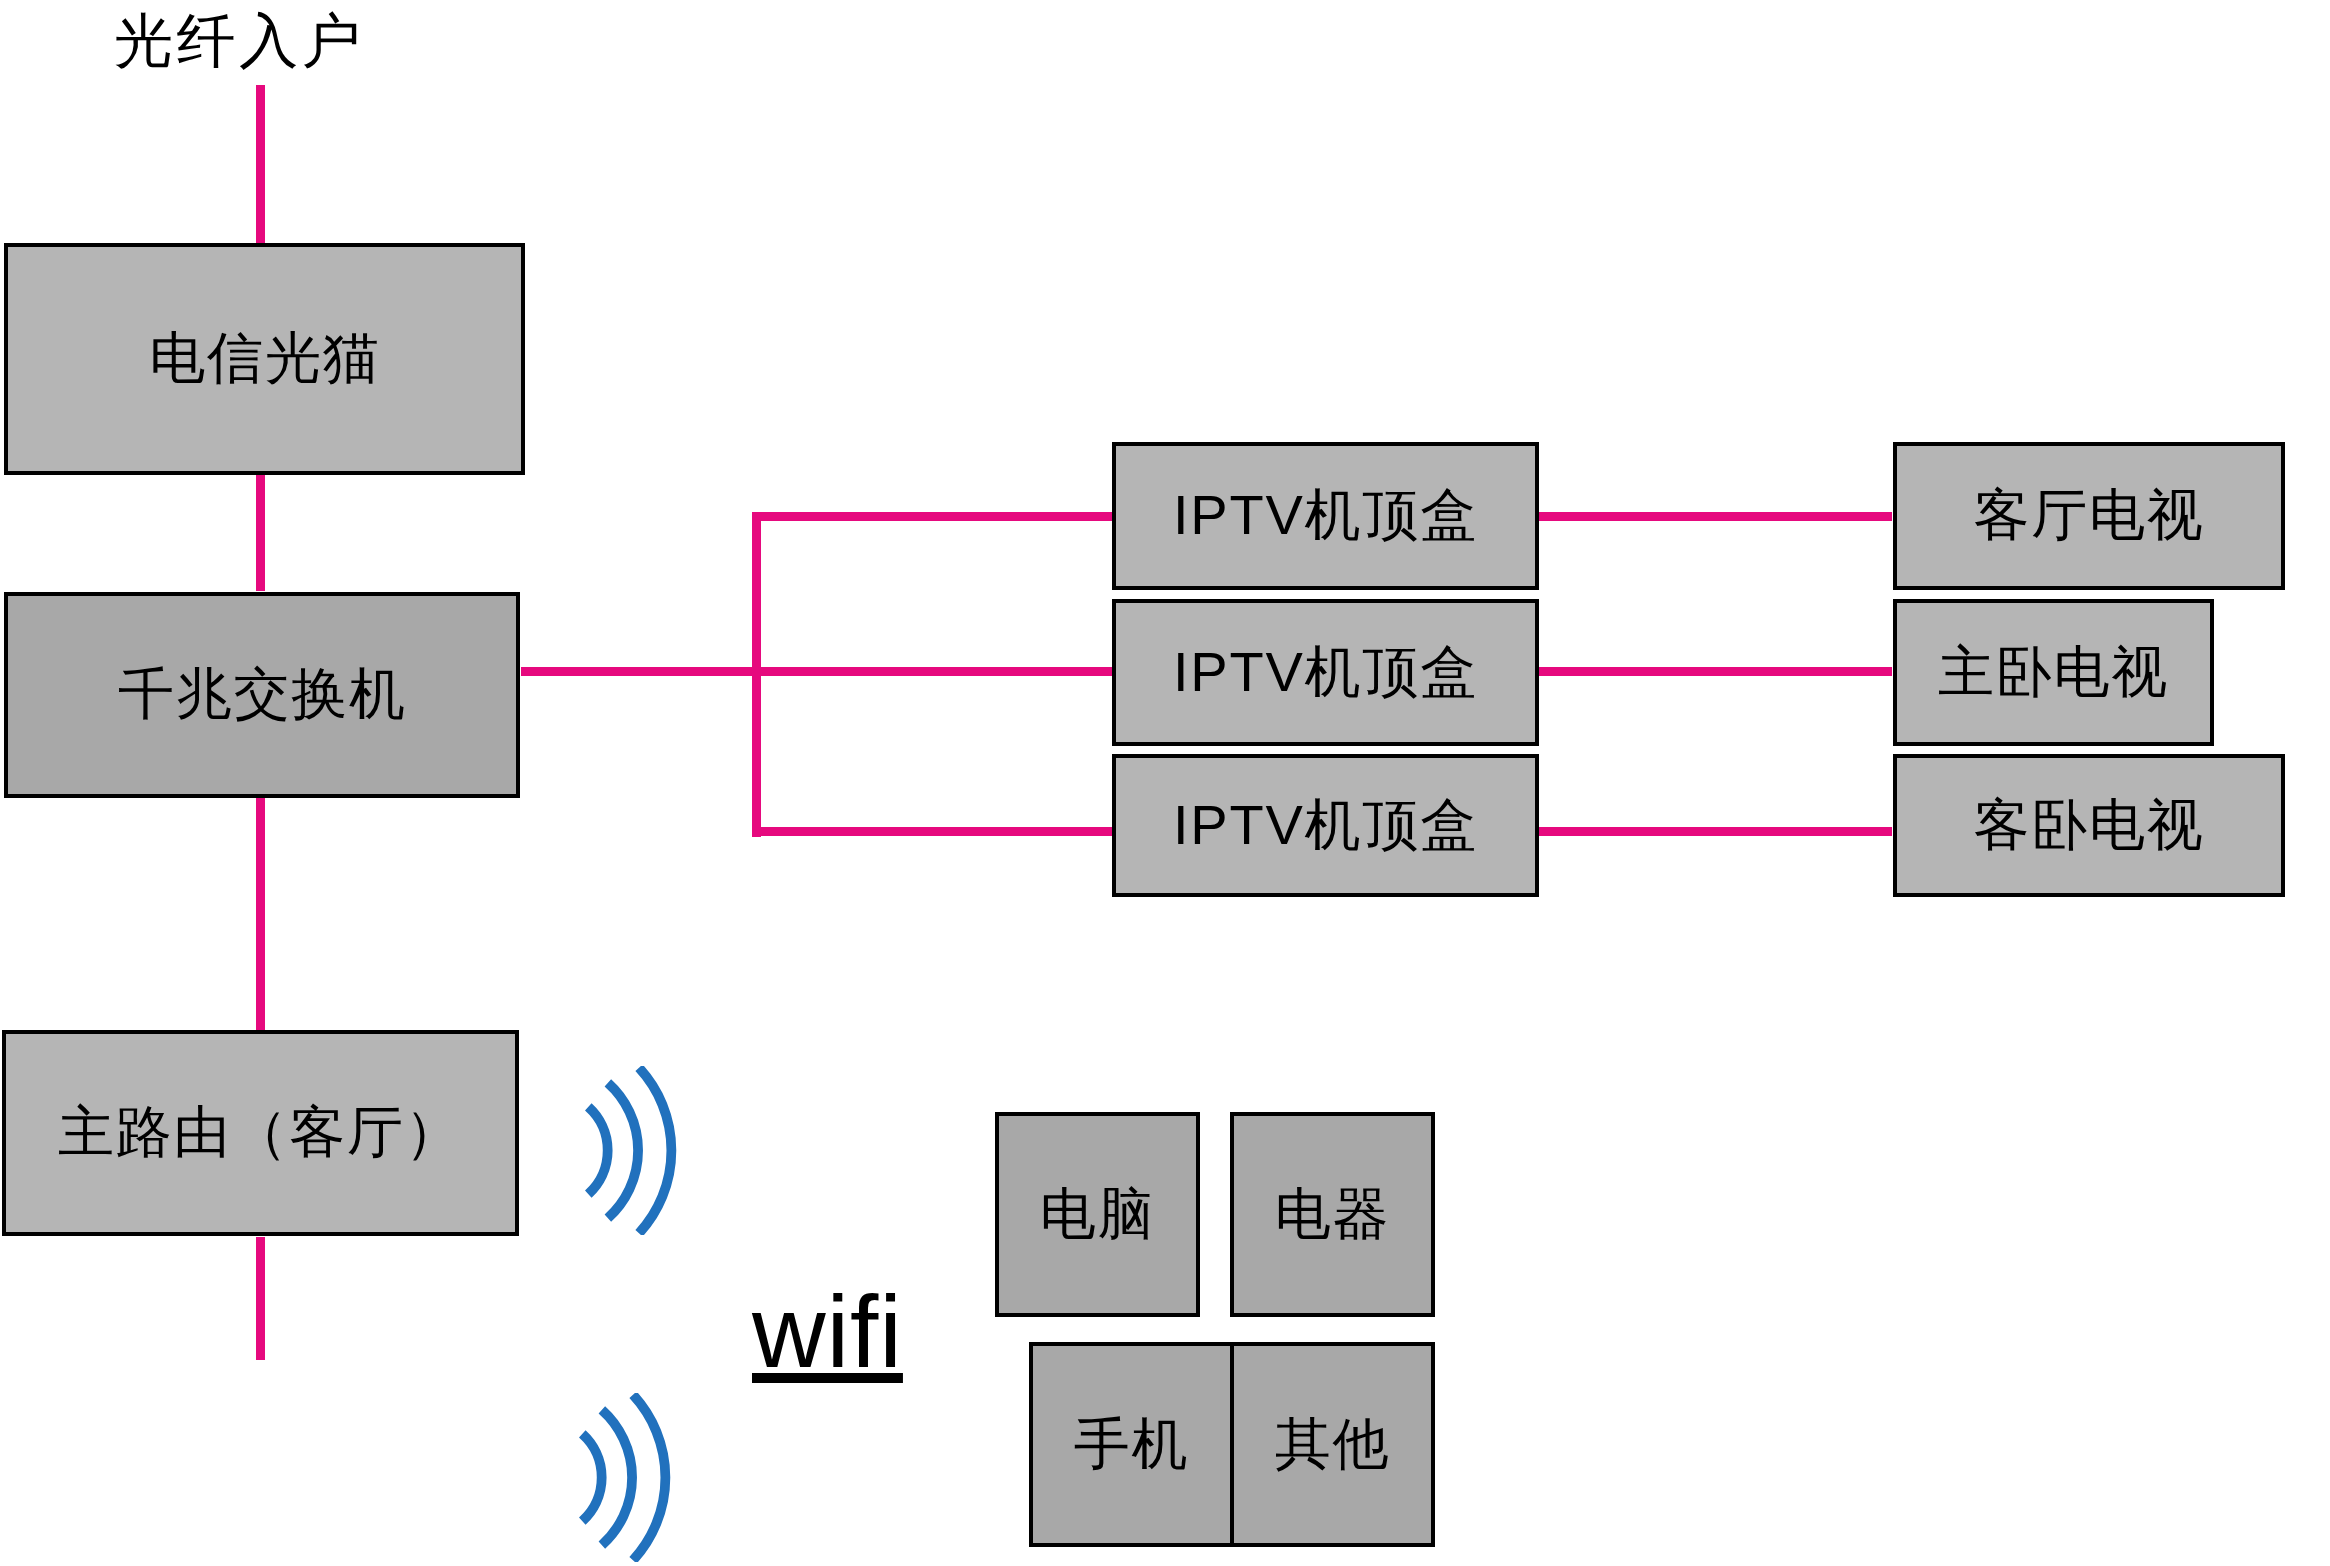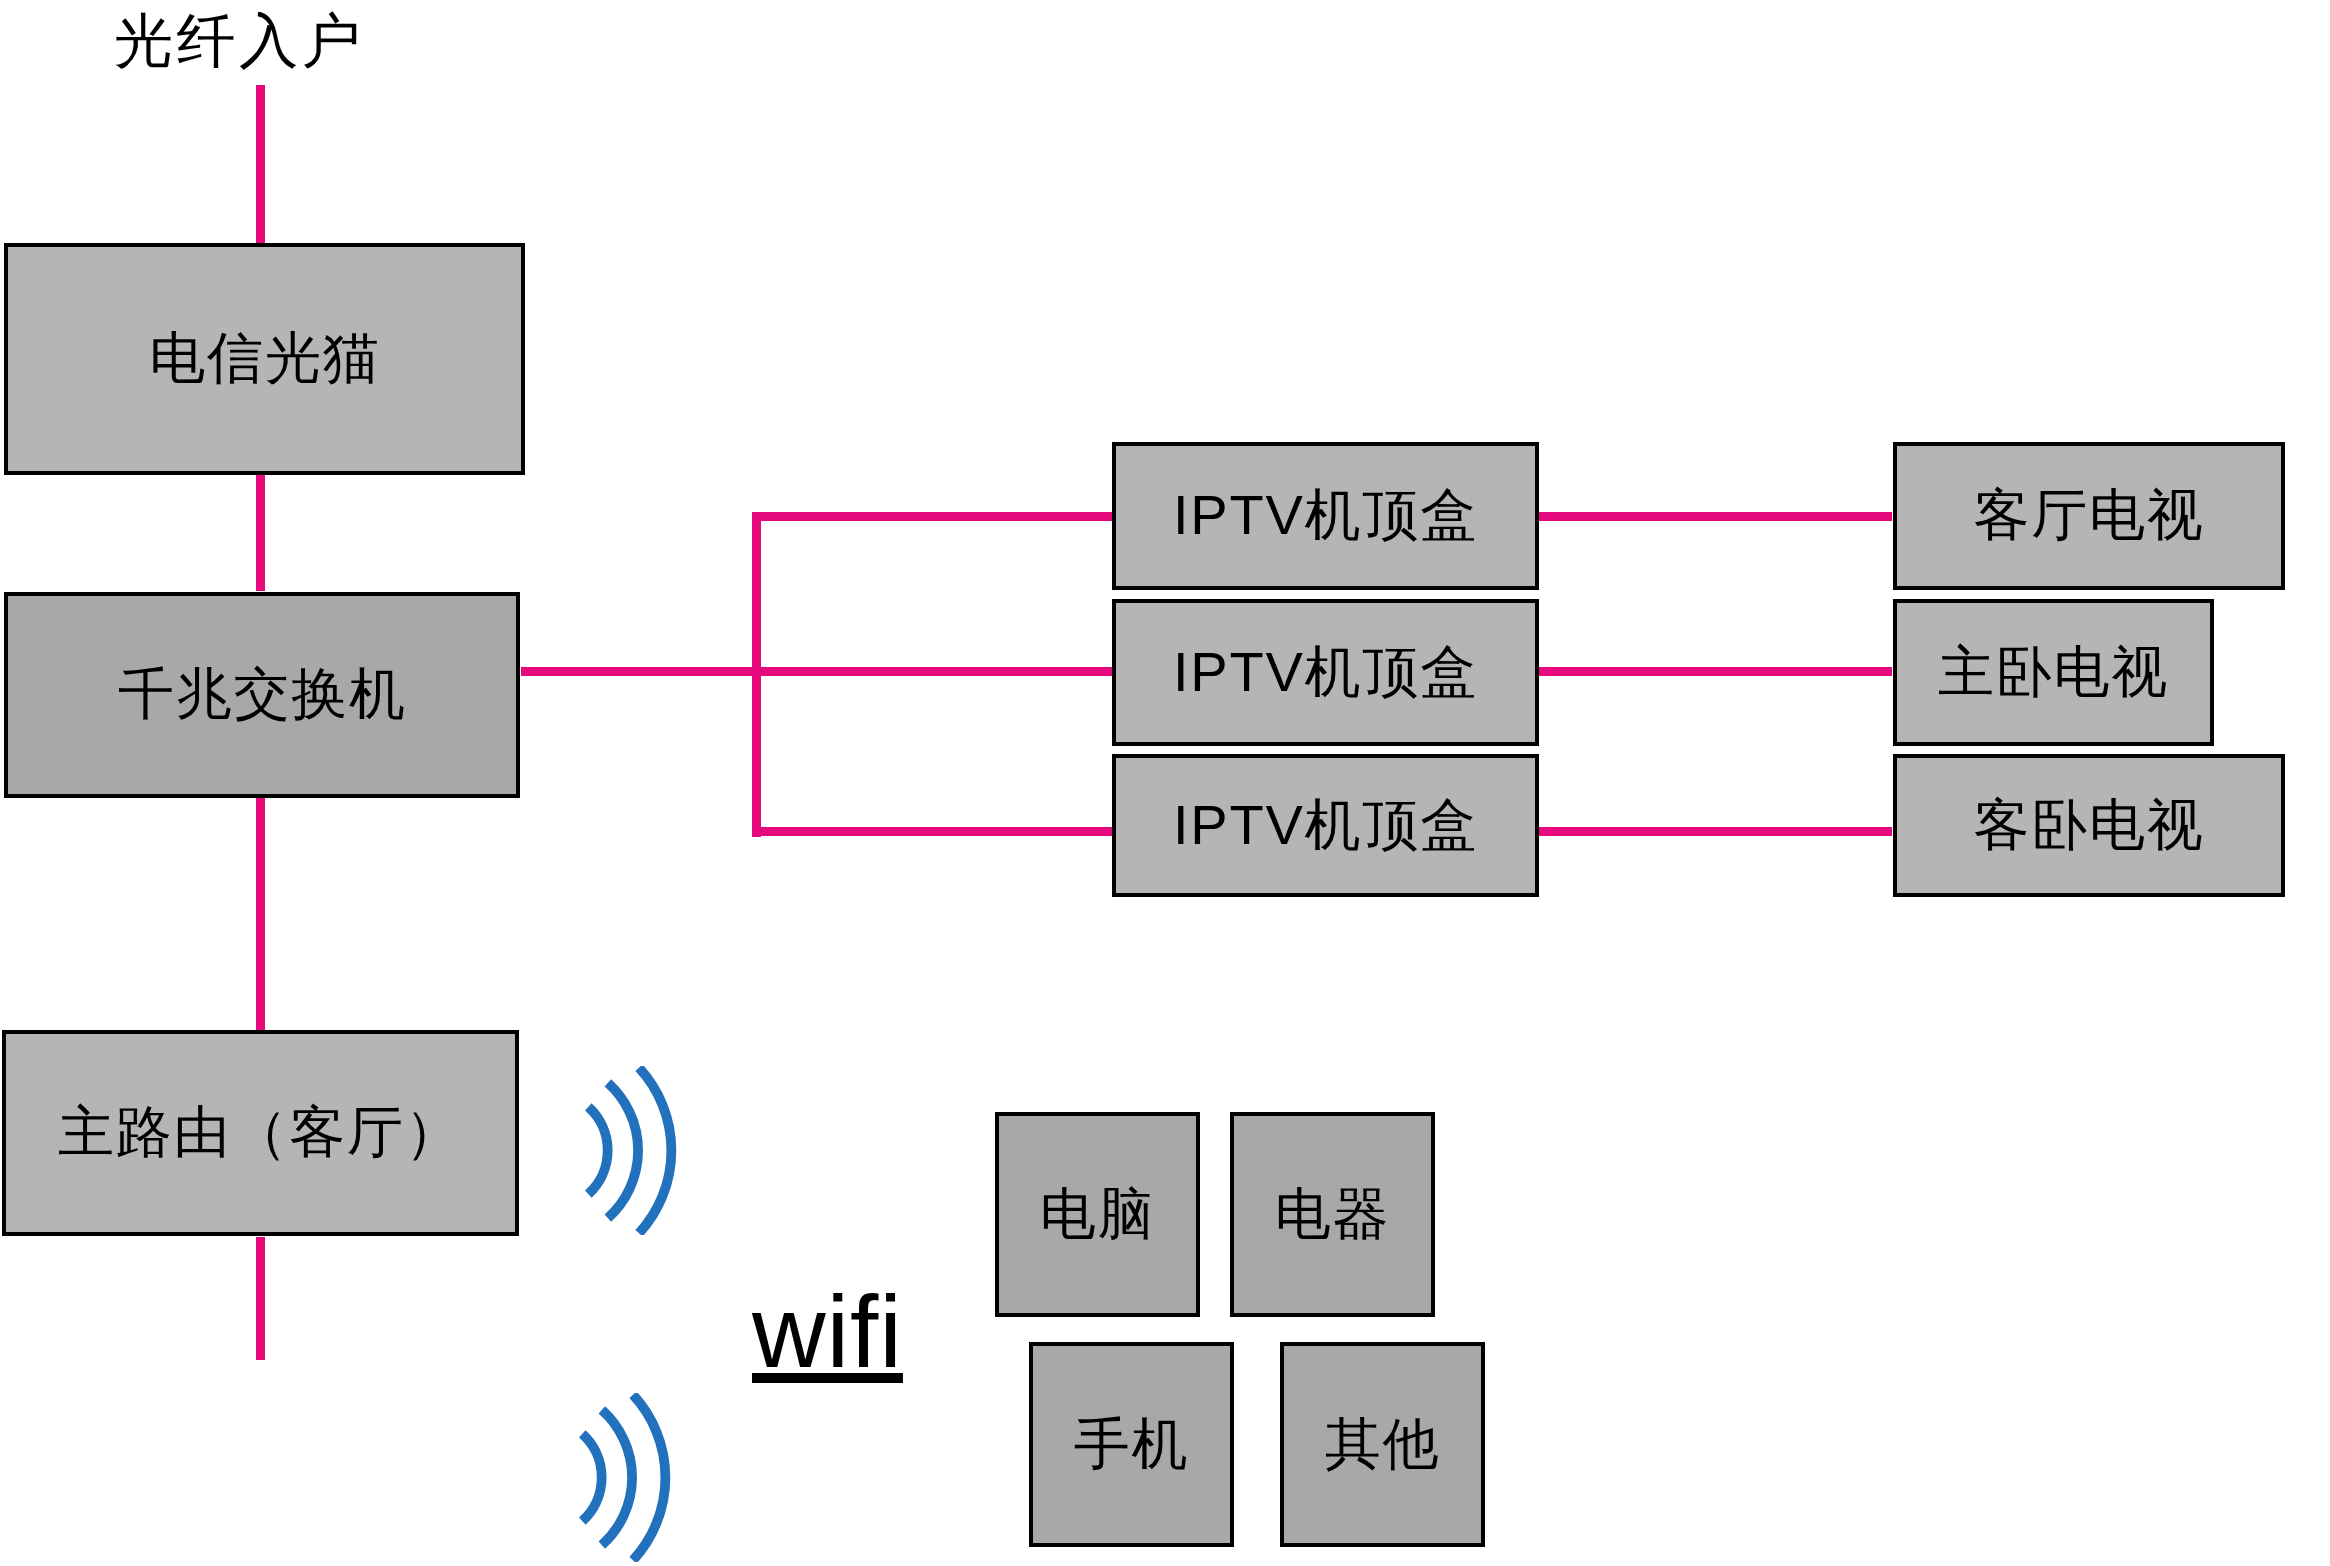--- a/index.html
+++ b/index.html
@@ -121,18 +121,18 @@
 
   <div class="box dark" style="left:995px; top:1112px; width:205px; height:205px;">
     <span>电脑</span>
   </div>
   <div class="box dark" style="left:1230px; top:1112px; width:205px; height:205px;">
     <span>电器</span>
   </div>
   <div class="box dark" style="left:995px; top:1342px; width:205px; height:205px;margin-left:34px;">
     <span>手机</span>
   </div>
-  <div class="box dark" style="left:1280px; top:1342px; width:205px; height:205px;">
+  <div class="box dark" style="left:1230px; top:1342px; width:205px; height:205px;">
     <span>其他</span>
   </div>
 
 </div>
 
 
 </body></html>

